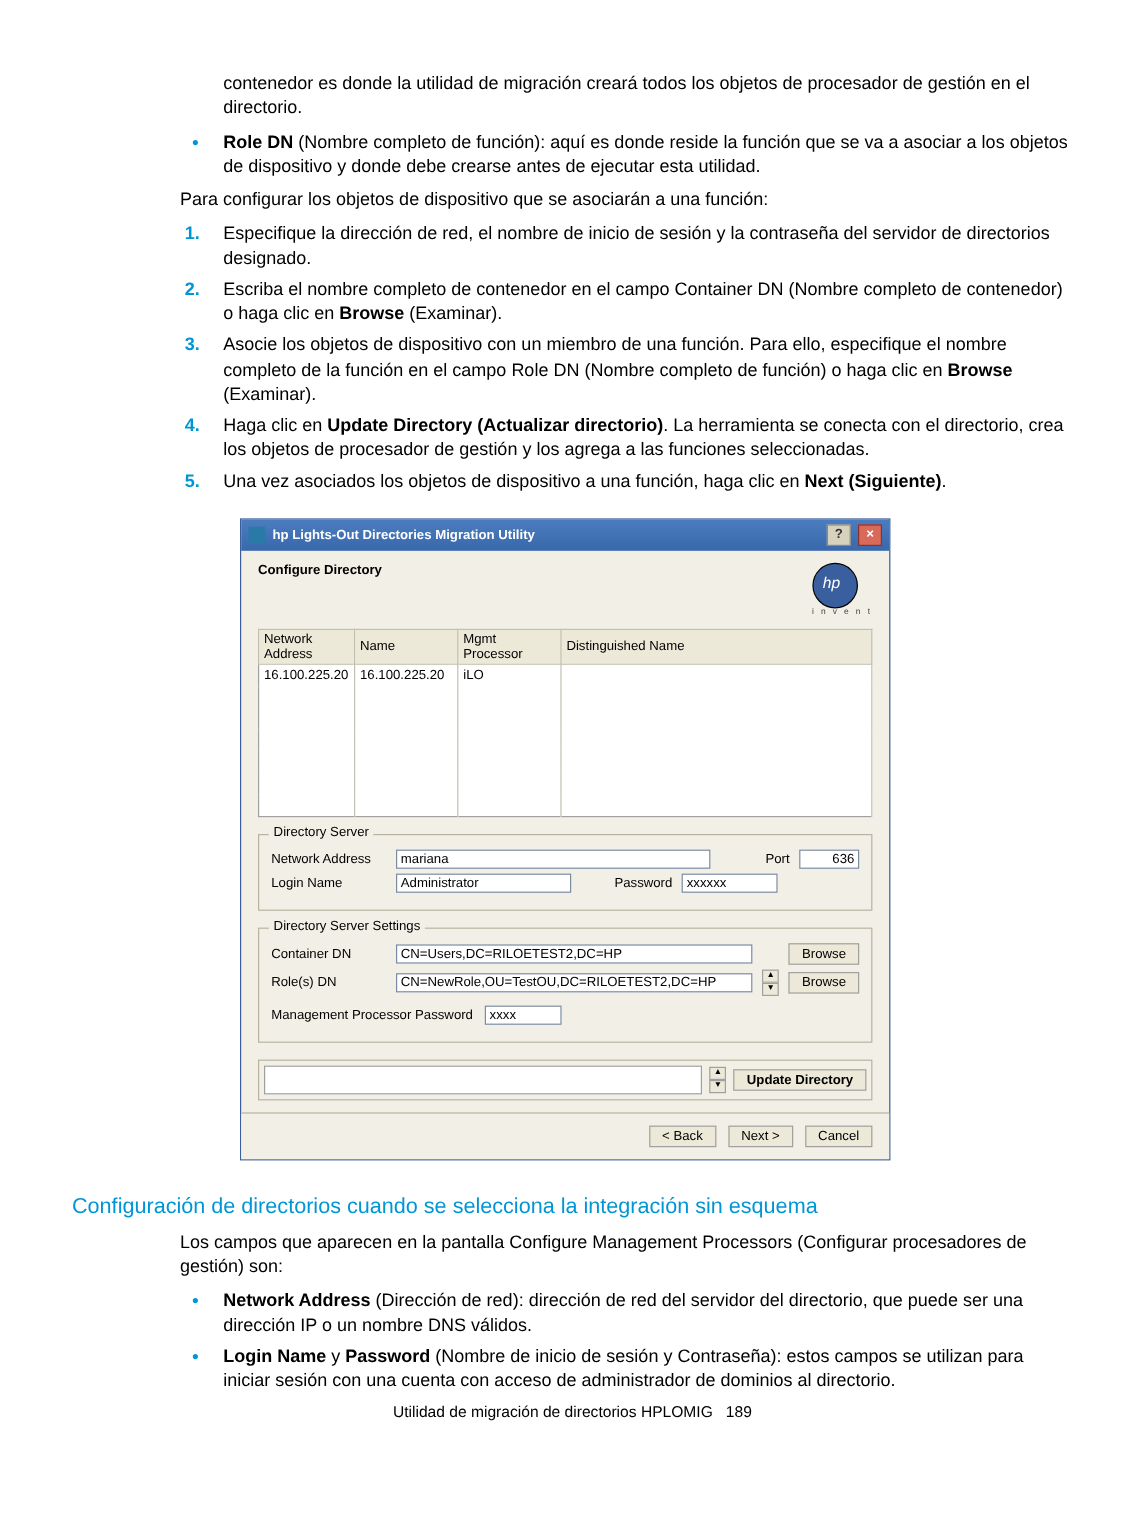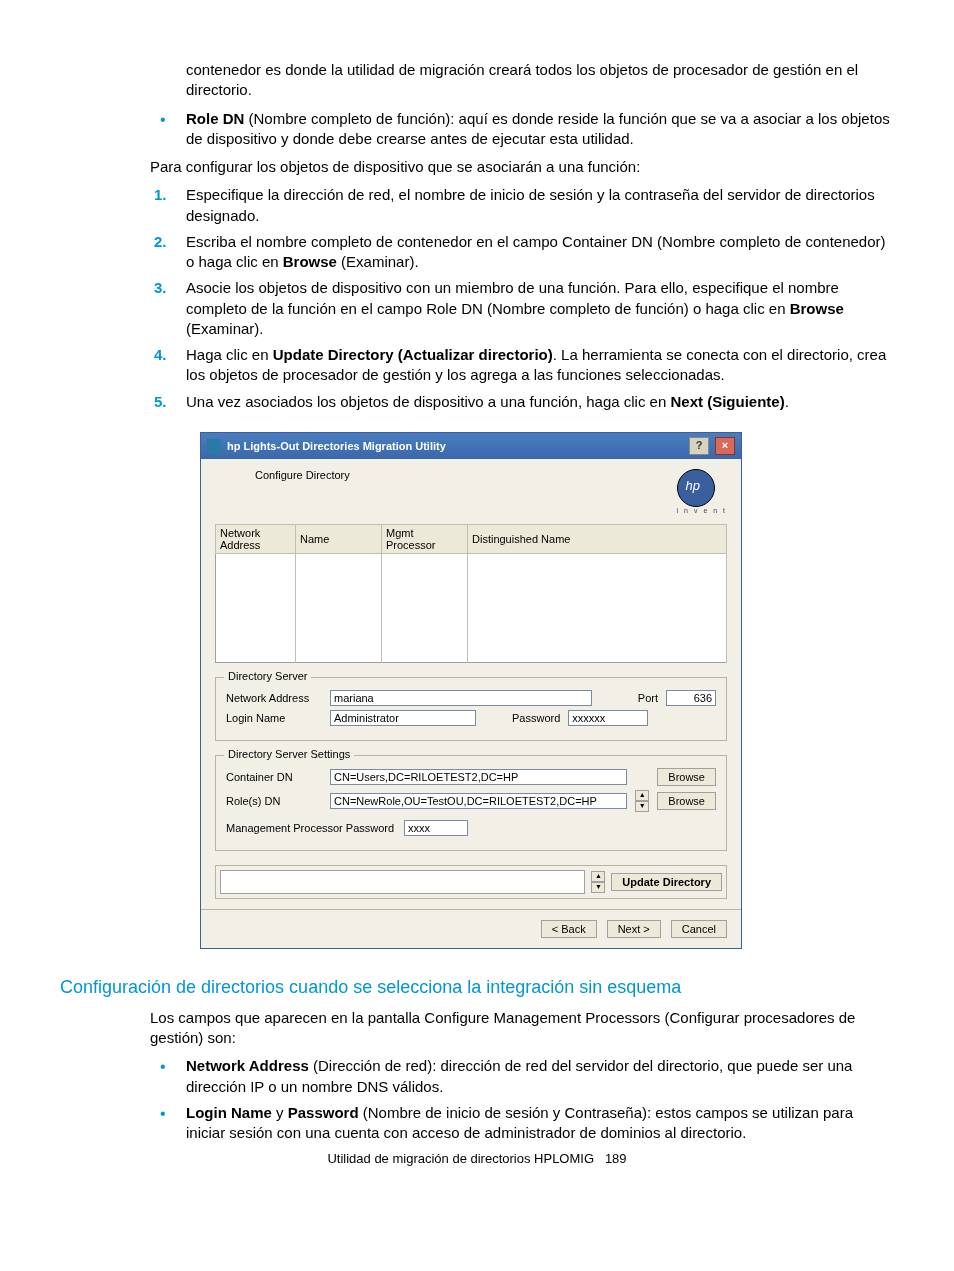--- a/index.html
+++ b/index.html
@@ -88,21 +88,21 @@
     color: #333;
     font-size: 11px;
     line-height: 14px;
     text-align: center;
     font-weight: bold;
   }
   .tb-btn.close { background:#d96a5a; color:#fff; border-color:#8a3030;}
   .dlg-body { padding: 10px 14px; }
   .dlg-head-row { display:flex; gap:10px; align-items:flex-start;}
   .dlg-head-left { flex:1;}
-  .dlg-title { font-weight: normal; font-size: 11px; margin-bottom:4px;margin-left:40px;}
+  .dlg-title { font-weight: bold; font-size: 11px; margin-bottom:4px;}
   .dlg-desc { font-size: 11px; line-height:1.3;}
   .hp-logo { width:36px; height:36px; border:1px solid #000; border-radius:50%; background:#3a5f9e; position:relative;}
   .hp-logo::after{content:"hp"; color:#fff; font-style:italic; font-size:13px; position:absolute; top:8px; left:8px;}
   .invent { font-size:7px; letter-spacing:2px; text-align:center; color:#444;}
   .tbl {
     border:1px solid #a0a0a0;
     width:100%;
     border-collapse: collapse;
     margin-top:10px;
     background:#fff;
@@ -213,20 +213,26 @@
             <col style="width:86px">
             <col style="width:86px">
             <col>
           </colgroup>
         <tbody>
             <tr>
           <th>Network Address</th>
           <th>Name</th>
           <th>Mgmt Processor</th>
           <th>Distinguished Name</th>
+        </tr>
+        <tr class="data">
+          <td>16.100.225.20</td>
+          <td>16.100.225.20</td>
+          <td>iLO</td>
+          <td></td>
         </tr>
         <tr class="data">
               <td></td>
               <td></td>
               <td></td>
               <td></td>
             </tr>
         <tr class="data">
               <td></td>
               <td></td>

